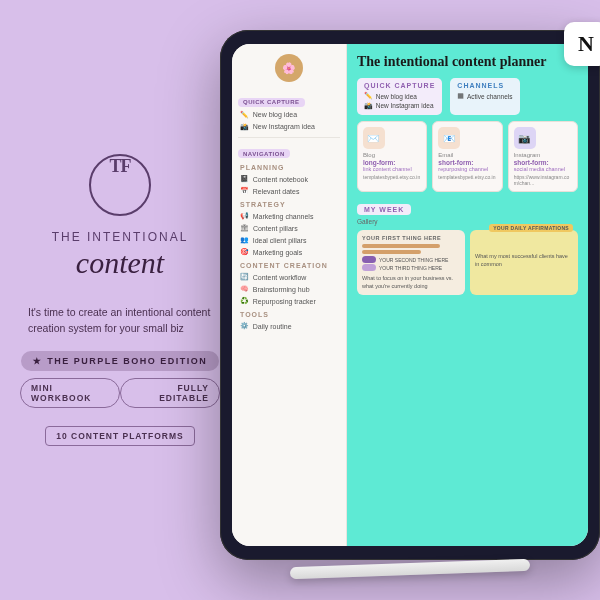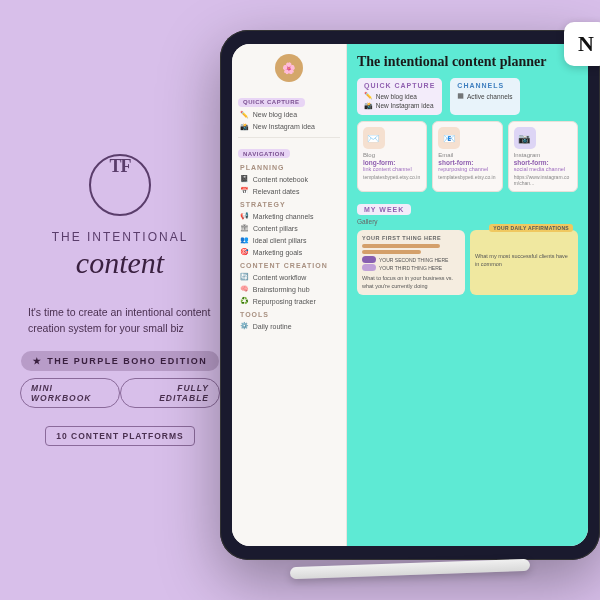--- a/index.html
+++ b/index.html
@@ -100,21 +100,20 @@
       color: #3a2040;
       text-transform: uppercase;
       font-family: 'Arial', sans-serif;
       font-weight: bold;
     }
     .star-icon { font-size: 9px; color: #3a2040; }
 
     .badges-row {
       display: flex;
       margin-bottom: 18px;
-      font-style: italic;
     }
     .badge-outline {
       border: 1.5px solid #8a6a9a;
       border-radius: 20px;
       padding: 4px 10px;
       font-size: 8.5px;
       letter-spacing: 1px;
       color: #4a3050;
       text-transform: uppercase;
       font-family: 'Arial', sans-serif;

